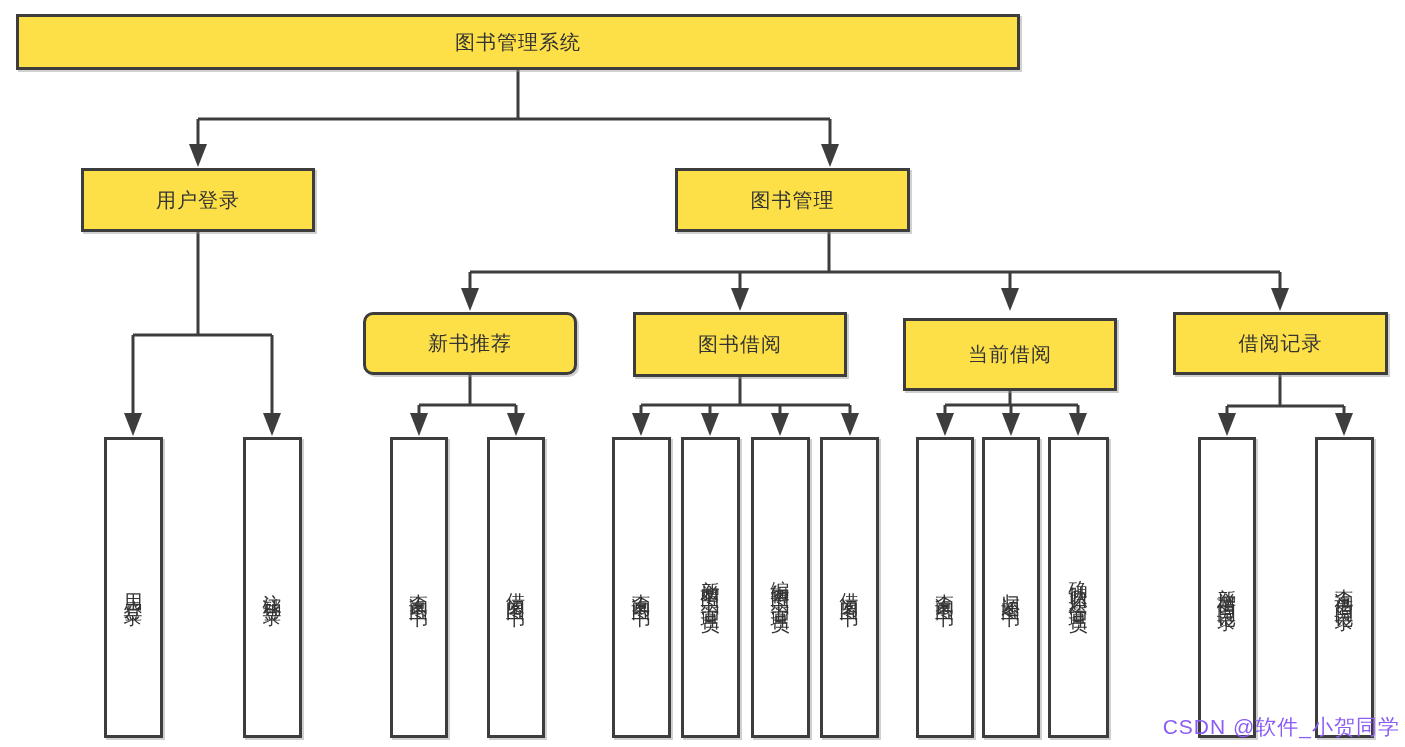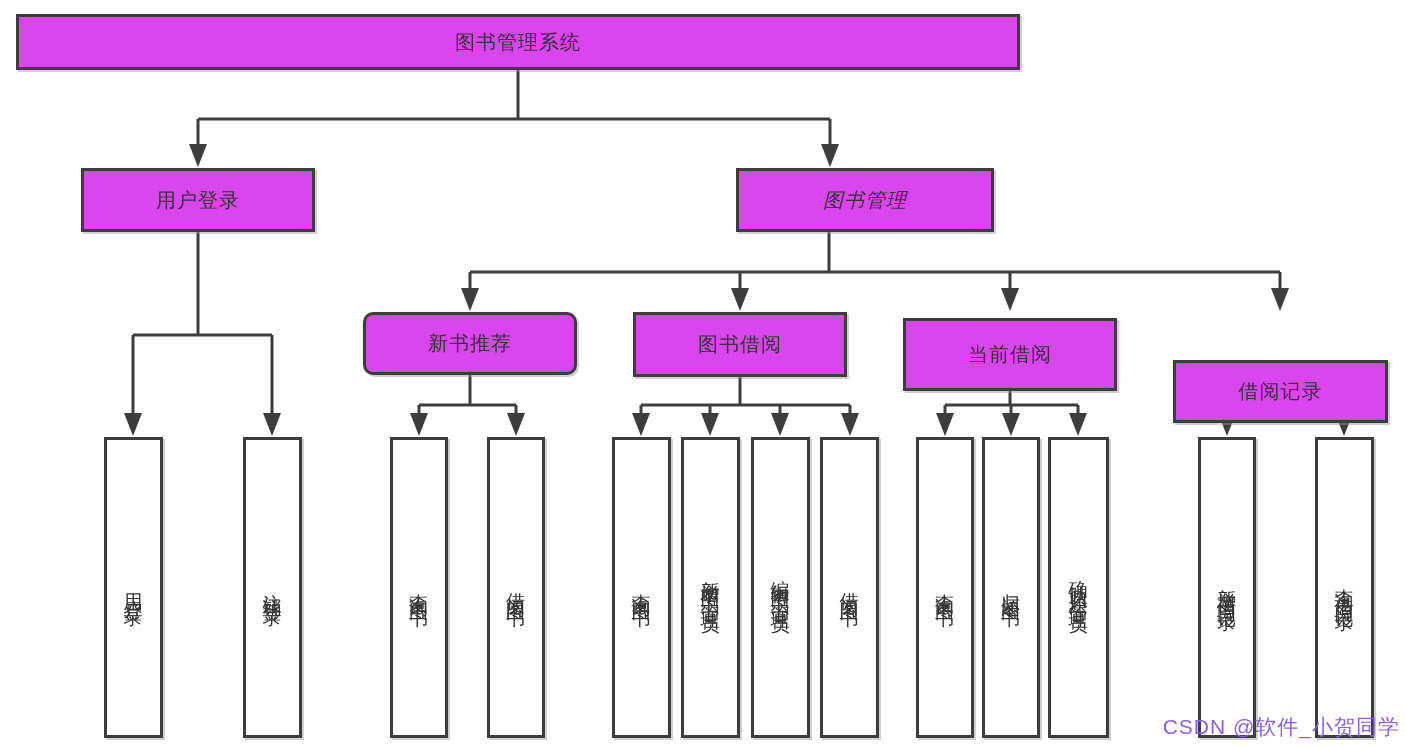--- a/index.html
+++ b/index.html
@@ -3,21 +3,21 @@
 <meta charset="utf-8">
 <style>
   html,body { margin:0; padding:0; background:#ffffff; }
   #canvas {
     position:relative; width:1405px; height:747px; background:#ffffff;
     font-family:"Liberation Sans","DejaVu Sans",sans-serif; overflow:hidden;
   }
   #connectors { position:absolute; left:0; top:0; pointer-events:none; }
   .hbox {
     position:absolute; box-sizing:border-box;
-    border:3px solid #3d3d3d; background:#d946ef;
+    border:3px solid #3d3d3d; background:#fde047;
     display:flex; align-items:center; justify-content:center;
     font-size:20px; color:#333333; letter-spacing:1px;
     box-shadow:2px 2px 0 rgba(150,150,150,0.45);
   }
   .vbox {
     position:absolute; box-sizing:border-box; top:437px; height:301px;
     border:3px solid #3d3d3d; background:#ffffff;
     display:flex; align-items:center; justify-content:center;
     writing-mode:vertical-rl; font-size:19px; color:#333333;
     letter-spacing:5px; line-height:1;
@@ -86,26 +86,26 @@
       <polygon points="1069,413 1087,413 1078,436" fill="#3d3d3d"></polygon>
       <line x1="1227" y1="406" x2="1227" y2="422" stroke="#3d3d3d" stroke-width="3"></line>
       <polygon points="1218,413 1236,413 1227,436" fill="#3d3d3d"></polygon>
       <line x1="1344" y1="406" x2="1344" y2="422" stroke="#3d3d3d" stroke-width="3"></line>
       <polygon points="1335,413 1353,413 1344,436" fill="#3d3d3d"></polygon>
     </svg>
 
   <div class="hbox" style="left:16px; top:14px; width:1004px; height:56px;">图书管理系统</div>
 
   <div class="hbox" style="left:81px; top:168px; width:234px; height:64px;">用户登录</div>
-  <div class="hbox" style="left:736px; top:168px; width:258px; height:64px;font-style:italic;">图书管理</div>
+  <div class="hbox" style="left:675px; top:168px; width:235px; height:64px;">图书管理</div>
 
   <div class="hbox" style="left:363px; top:312px; width:214px; height:63px;border-radius:10px;">新书推荐</div>
   <div class="hbox" style="left:633px; top:312px; width:214px; height:65px;">图书借阅</div>
   <div class="hbox" style="left:903px; top:312px; width:214px; height:73px;margin-top:6px;">当前借阅</div>
-  <div class="hbox" style="left:1173px; top:312px; width:215px; height:63px;margin-top:48px;">借阅记录</div>
+  <div class="hbox" style="left:1173px; top:312px; width:215px; height:63px;">借阅记录</div>
 
   <div class="vbox" style="left:104px; width:59px;">用户登录</div>
   <div class="vbox" style="left:243px; width:59px;">注销登录</div>
 
   <div class="vbox" style="left:390px; width:58px;">查询图书</div>
   <div class="vbox" style="left:487px; width:58px;">借阅图书</div>
 
   <div class="vbox" style="left:612px; width:59px;">查询图书</div>
   <div class="vbox" style="left:681px; width:59px;">新增图书（管理员）</div>
   <div class="vbox" style="left:751px; width:59px;">编辑图书（管理员）</div>

